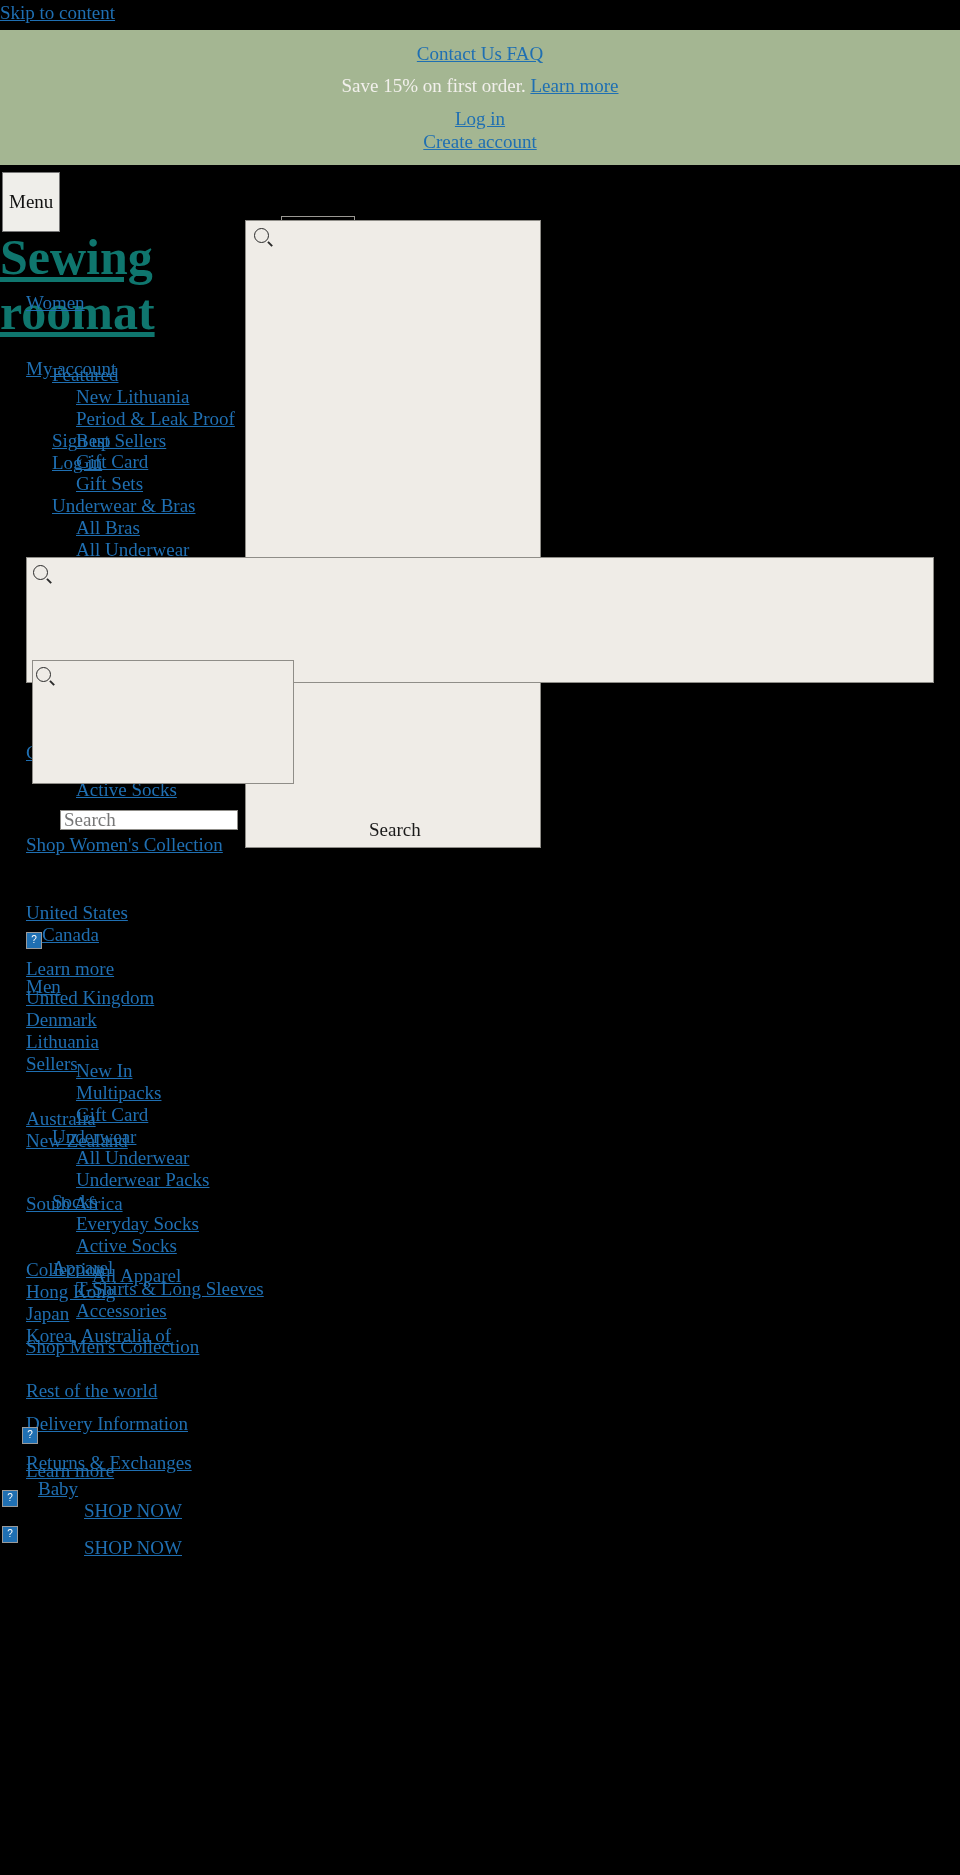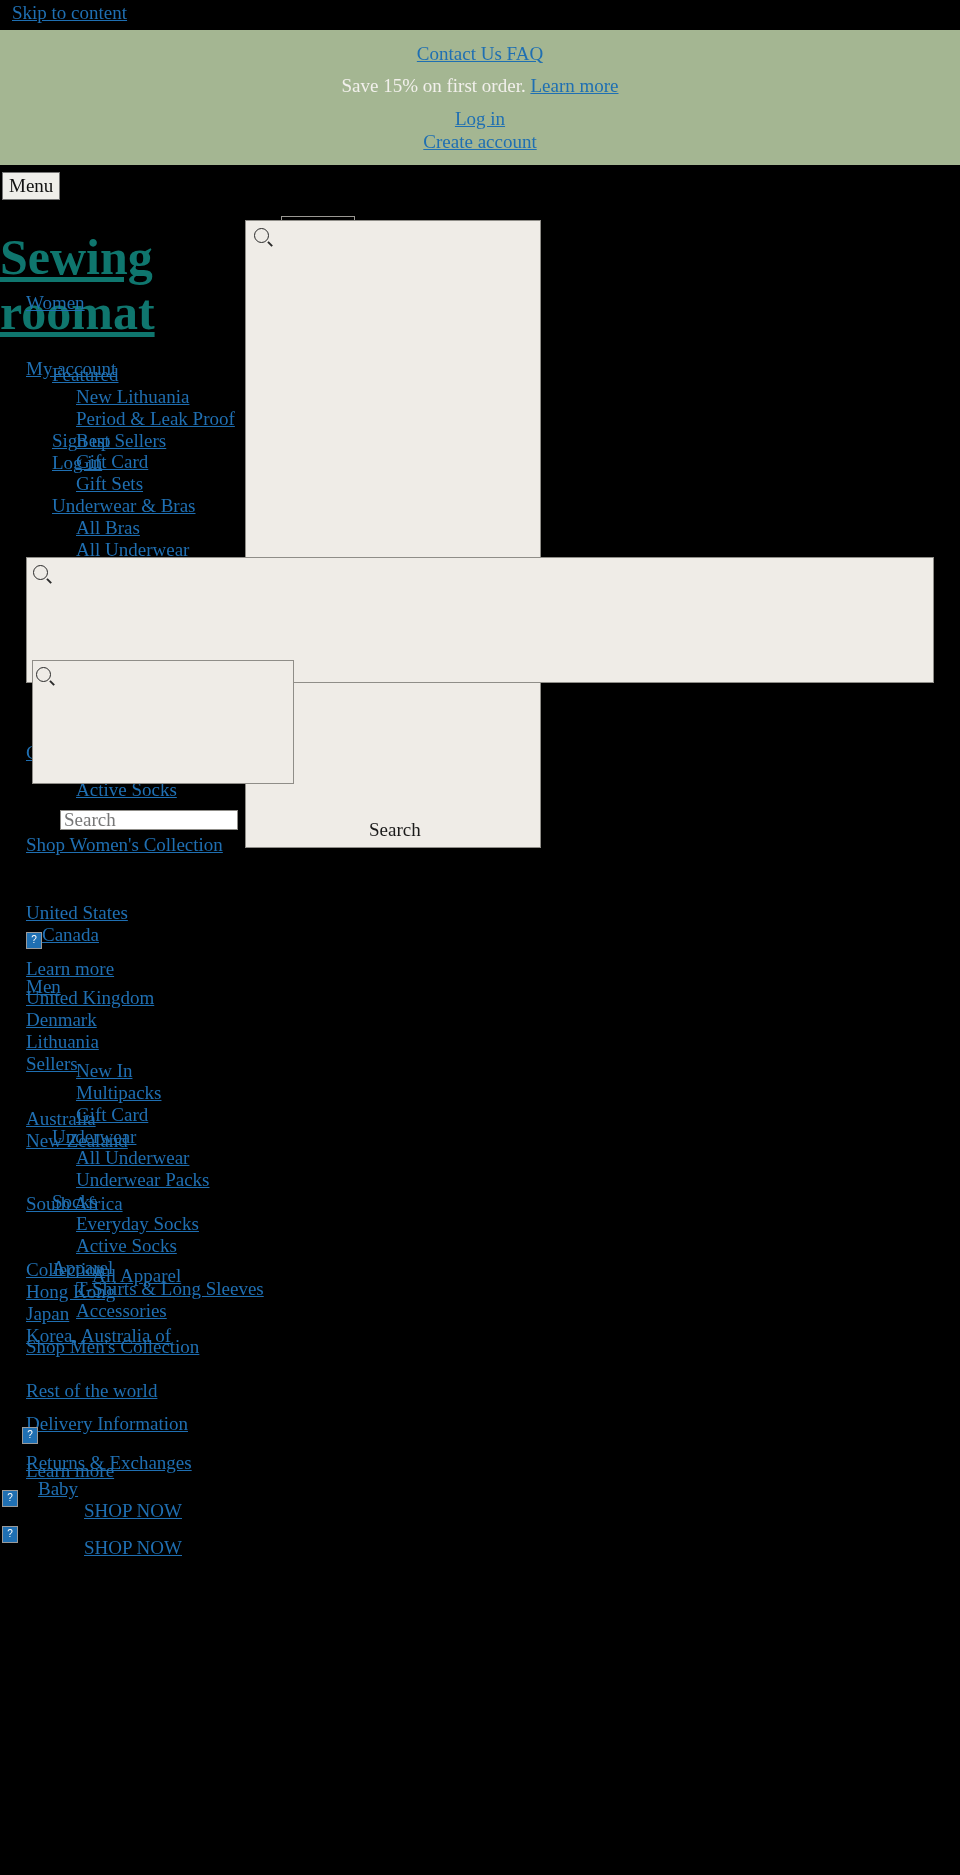--- a/index.html
+++ b/index.html
@@ -19,21 +19,21 @@
   }
   a, .lnk {
     color: #1f6fb2;
     text-decoration: underline;
     font-family: "Liberation Serif", "DejaVu Serif", serif;
     font-size: 19px;
     cursor: pointer;
   }
   .skip {
     display: block;
-    padding: 2px 0 0 12px;
+    padding: 2px 0 0 0;
     font-size: 19px;
   }
   
   .announce {
     background: #a4b692;
     width: 960px;
     padding: 8px 0 6px 0;
     text-align: center;
     box-sizing: border-box;
   }
@@ -45,21 +45,21 @@
   .announce a { color: #1f6fb2; }
   .announce .acct { line-height: 1.25; }
   
   .menubtn {
     display: inline-block;
     background: #efeeea;
     color: #111;
     border: 1px solid #767676;
     font-family: "Liberation Serif", "DejaVu Serif", serif;
     font-size: 19px;
-    padding: 2px 6px;
+    padding: 18px 6px;
     margin: 4px 0 0 2px;
     cursor: pointer;
   }
   
   .sitetitle {
     margin: 0;
     padding: 0;
     font-size: 50px;
     font-weight: bold;
     line-height: 1.1;

